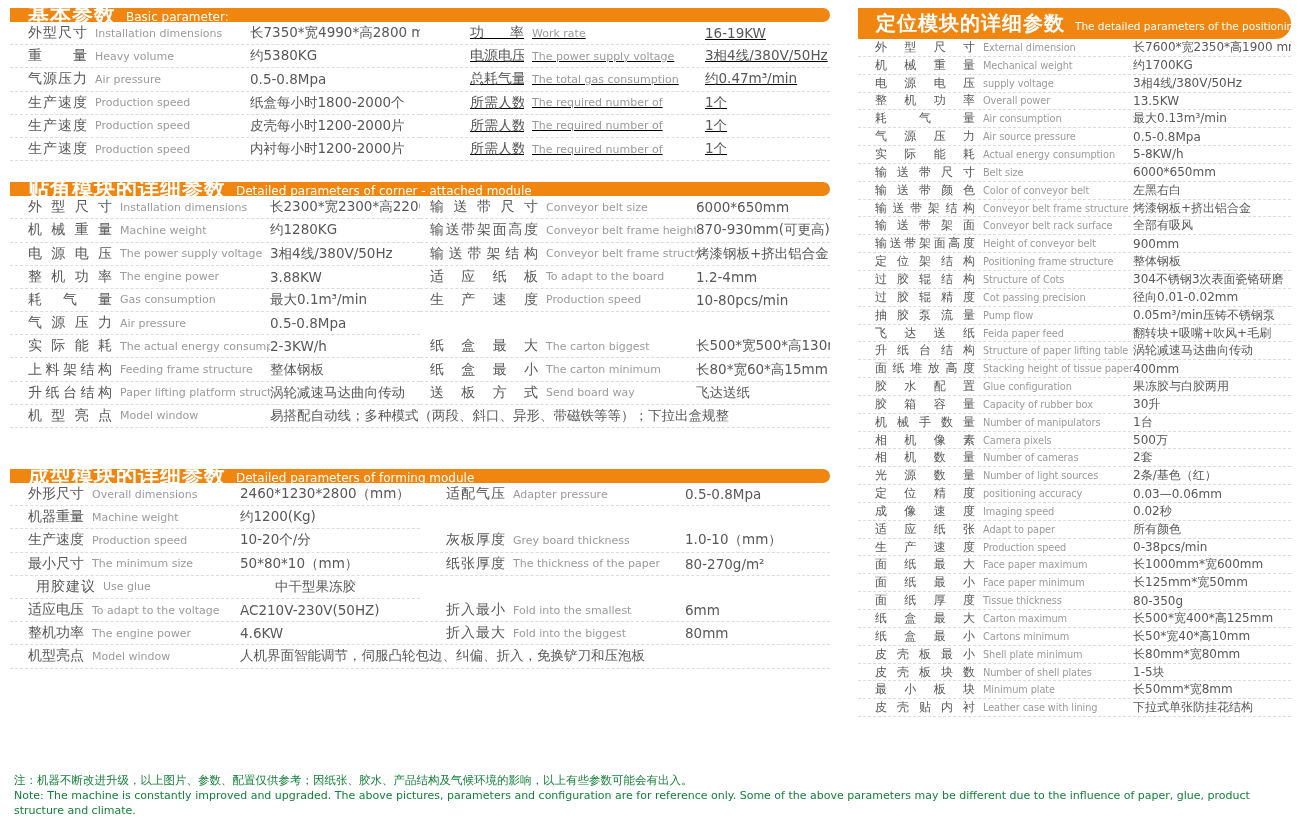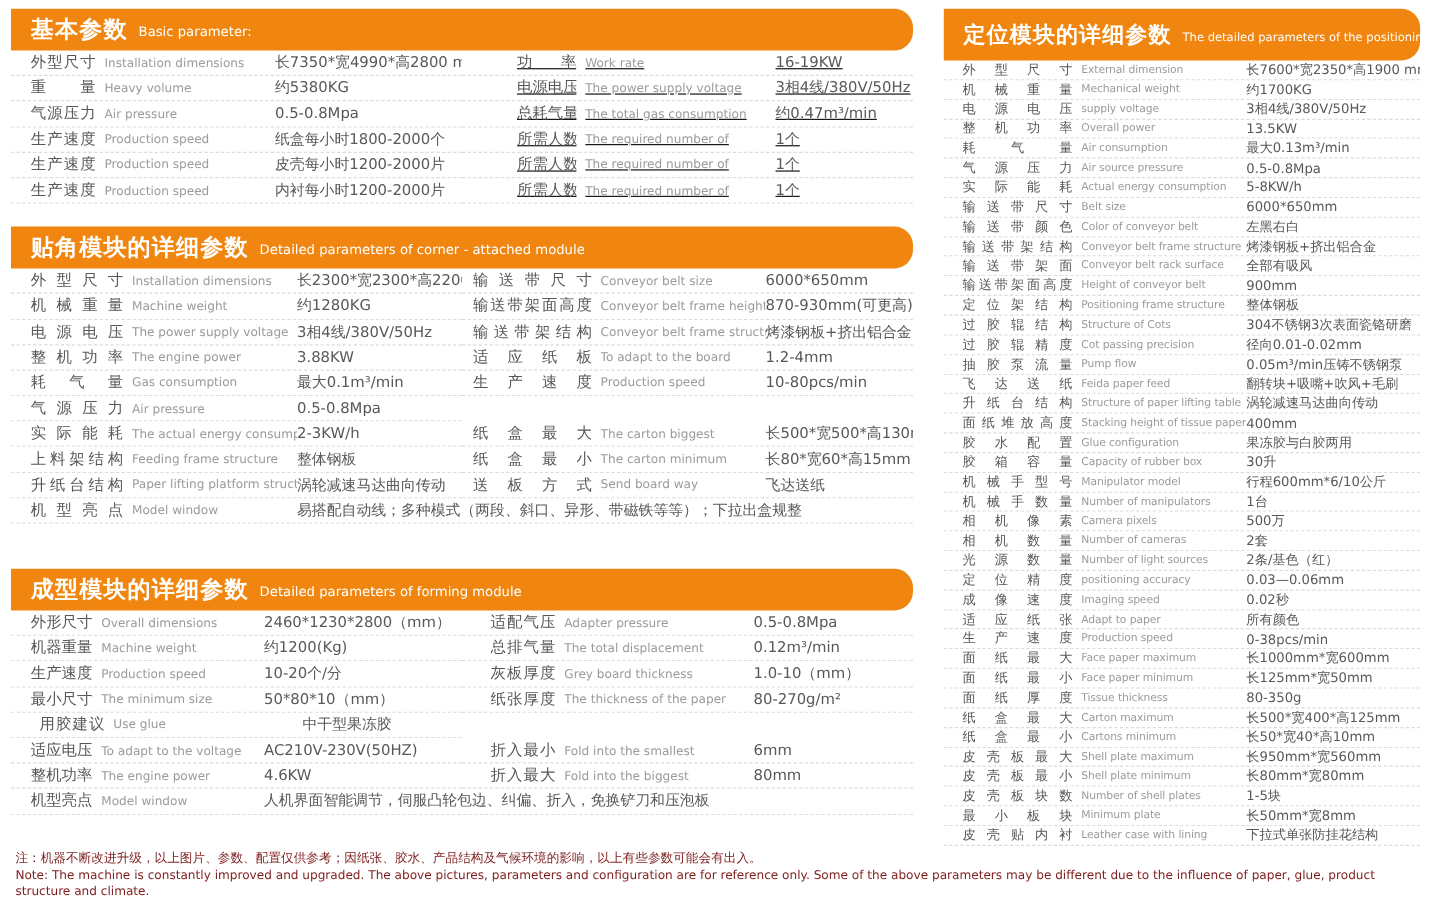--- a/index.html
+++ b/index.html
@@ -8,21 +8,21 @@
     position:relative; width:1299px; height:821px; background:#fff;
     font-family:"DejaVu Sans","Liberation Sans",sans-serif; overflow:hidden;
   }
   .col-left  { position:absolute; left:10px;  top:8px; width:820px; }
   .col-right { position:absolute; left:858px; top:8px; width:433px; }
 
   
   .tbl-header {
     display:flex; align-items:center; gap:10px;
     background:#f0860f; color:#fff;
-    height:38px; border-radius:0 17px 17px 0; padding:0 20px 0 18px;
+    height:14px; border-radius:0 17px 17px 0; padding:0 20px 0 18px;
     white-space:nowrap;
   }
   .tbl-header .t-zh { font-size:21px; font-weight:bold; letter-spacing:1px; }
   .tbl-header .t-en { font-size:12px; position:relative; top:2px; }
 
   
   .pair { display:flex; }
   .half { width:50%; display:grid; align-items:center;
           height:23.2px; border-bottom:1px dashed #dcdcdc; overflow:hidden; }
   .zh  { font-size:14px; color:#595757; text-align:justify; text-align-last:justify;
@@ -46,27 +46,27 @@
   .t0 { margin-bottom:21px; }
   .t1 { margin-bottom:41px; }
 
   
   .t3 .row { display:grid; align-items:center; padding-left:17px;
              grid-template-columns:108px 150px auto;
              height:17.85px; border-bottom:1px dashed #dcdcdc; overflow:hidden; }
   .t3 .zh  { font-size:12px; }
   .t3 .en  { font-size:9.8px; letter-spacing:-0.1px; }
   .t3 .val { font-size:12px; }
-  .t3 .tbl-header { height:47px;text-align:center; }
+  .t3 .tbl-header { height:31px;text-align:center; }
   .t3 .tbl-header .t-zh { font-size:20px; }
   .t3 .tbl-header .t-en { font-size:10.5px; }
 
   
   .footnote { position:absolute; left:14px; top:773px; width:1280px;
-              color:#7f1d1d; line-height:15px; }
+              color:#15803d; line-height:15px; }
   .footnote .n-zh { font-size:11.5px; }
   .footnote .n-en { font-size:11px; }
 </style>
 </head>
 <body>
 
 <div class="page">
 
   <div class="col-left">
 
@@ -284,25 +284,20 @@
               <span class="zh">适配气压</span>
               <span class="en">Adapter pressure</span>
               <span class="val">0.5-0.8Mpa</span>
             </div>
           </div>
           <div class="pair">
             <div class="half h-l">
               <span class="zh">机器重量</span>
               <span class="en">Machine weight</span>
               <span class="val">约1200(Kg)</span>
-            </div>
-            <div class="half h-r">
-              <span class="zh">总排气量</span>
-              <span class="en">The total displacement</span>
-              <span class="val">0.12m³/min</span>
             </div>
           </div>
           <div class="pair">
             <div class="half h-l">
               <span class="zh">生产速度</span>
               <span class="en">Production speed</span>
               <span class="val">10-20个/分</span>
             </div>
             <div class="half h-r">
               <span class="zh">灰板厚度</span>
@@ -469,25 +464,20 @@
             <span class="zh">胶水配置</span>
             <span class="en">Glue configuration</span>
             <span class="val">果冻胶与白胶两用</span>
           </div>
           <div class="row">
             <span class="zh">胶箱容量</span>
             <span class="en">Capacity of rubber box</span>
             <span class="val">30升</span>
           </div>
           <div class="row">
-            <span class="zh">机械手型号</span>
-            <span class="en">Manipulator model</span>
-            <span class="val">行程600mm*6/10公斤</span>
-          </div>
-          <div class="row">
             <span class="zh">机械手数量</span>
             <span class="en">Number of manipulators</span>
             <span class="val">1台</span>
           </div>
           <div class="row">
             <span class="zh">相机像素</span>
             <span class="en">Camera pixels</span>
             <span class="val">500万</span>
           </div>
           <div class="row">
@@ -537,25 +527,20 @@
           </div>
           <div class="row">
             <span class="zh">纸盒最大</span>
             <span class="en">Carton maximum</span>
             <span class="val">长500*宽400*高125mm</span>
           </div>
           <div class="row">
             <span class="zh">纸盒最小</span>
             <span class="en">Cartons minimum</span>
             <span class="val">长50*宽40*高10mm</span>
-          </div>
-          <div class="row">
-            <span class="zh">皮壳板最大</span>
-            <span class="en">Shell plate maximum</span>
-            <span class="val">长950mm*宽560mm</span>
           </div>
           <div class="row">
             <span class="zh">皮壳板最小</span>
             <span class="en">Shell plate minimum</span>
             <span class="val">长80mm*宽80mm</span>
           </div>
           <div class="row">
             <span class="zh">皮壳板块数</span>
             <span class="en">Number of shell plates</span>
             <span class="val">1-5块</span>

